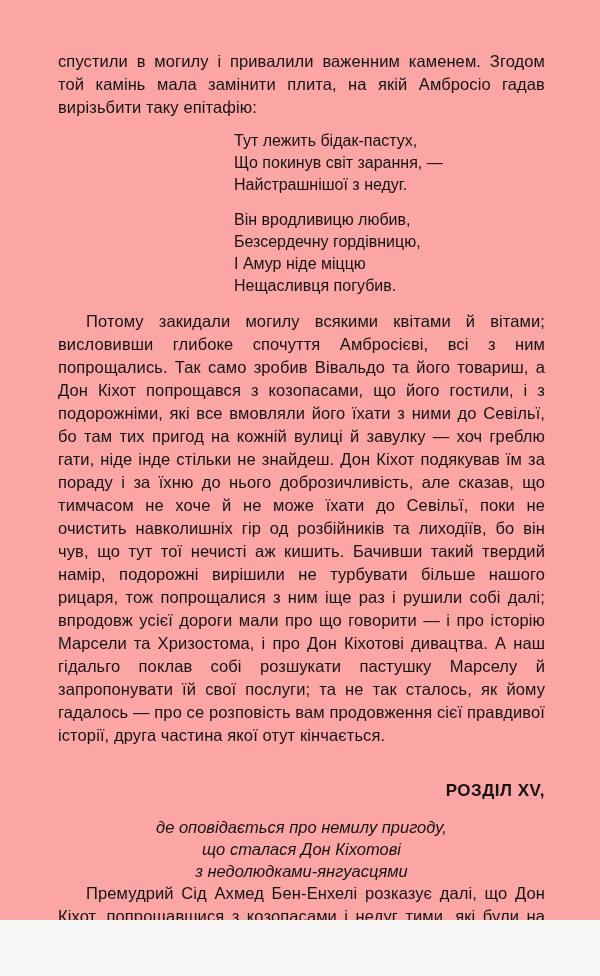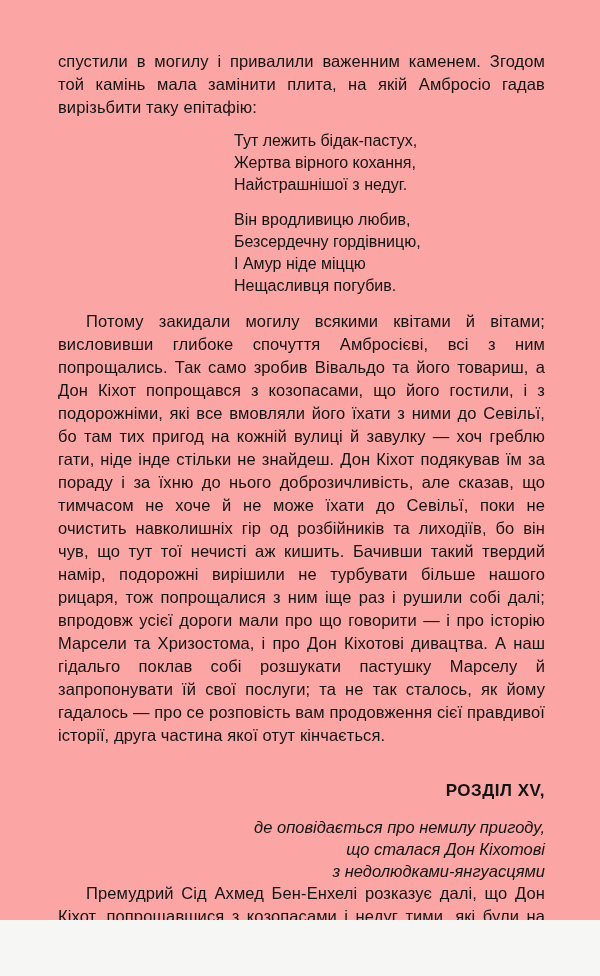--- a/index.html
+++ b/index.html
@@ -43,21 +43,21 @@
   }
   .chapter-heading {
     margin: 34px 0 0 0;
     text-align: right;
     font-weight: bold;
     font-size: 17px;
     letter-spacing: 0.5px;
   }
   .chapter-subtitle {
     margin: 15px 0 0 0;
-    text-align: right;
+    text-align: center;
     font-style: italic;
     font-size: 16.5px;
     line-height: 22px;
   }
   .subtitle-line {
     display: block;
   }
   .after-heading {
     margin-top: 19px;
   }
@@ -70,21 +70,21 @@
 </head>
 <body>
 
 <div class="sheet">
 
   <p class="body-text">спустили в могилу і привалили важенним каменем. Згодом той камінь мала замінити плита, на якій Амбросіо гадав вирізьбити таку епітафію:</p>
 
   <div class="poem">
     <div class="stanza">
       <span class="poem-line">Тут лежить бідак-пастух,</span>
-      <span class="poem-line">Жертва вірного кохання,</span>
+      <span class="poem-line">Що покинув світ зарання, —</span>
       <span class="poem-line">Найстрашнішої з недуг.</span>
     </div>
     <div class="stanza">
       <span class="poem-line">Він вродливицю любив,</span>
       <span class="poem-line">Безсердечну гордівницю,</span>
       <span class="poem-line">І Амур ніде міццю</span>
       <span class="poem-line">Нещасливця погубив.</span>
     </div>
   </div>
 

